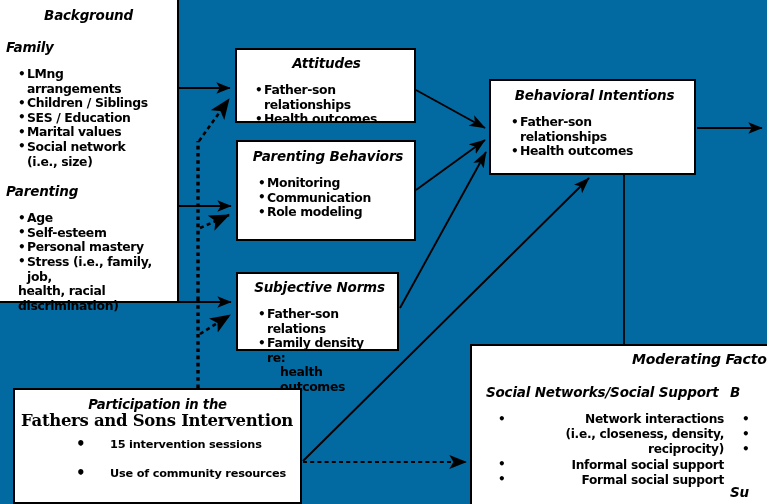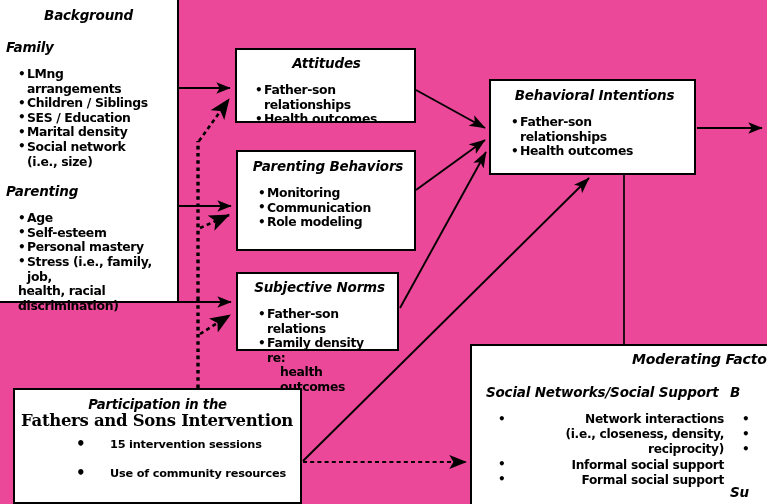--- a/index.html
+++ b/index.html
@@ -7,21 +7,21 @@
     padding: 0;
     background: #ffffff;
   }
   body {
     font-family: "DejaVu Sans", sans-serif;
   }
   #canvas {
     position: relative;
     width: 767px;
     height: 504px;
-    background: #ec4899;
+    background: #0369a1;
     overflow: hidden;
   }
   svg.arrows {
     position: absolute;
     left: 0;
     top: 0;
     width: 767px;
     height: 504px;
     pointer-events: none;
   }
@@ -93,21 +93,21 @@
     top: 48px;
     width: 181px;
     height: 75px;
     padding: 5px 4px 0 6px;
   }
   #att-box .box-title { margin-bottom: 1px; }
 
   
   #par-box {
     left: 236px;
-    top: 150px;
+    top: 140px;
     width: 180px;
     height: 101px;
     padding: 6px 4px 0 8px;
   }
   #par-box .box-title { margin-bottom: 1px; }
 
   
   #sub-box {
     left: 236px;
     top: 272px;
@@ -290,21 +290,21 @@
   </svg>
 
   <div class="box" id="bg-box">
     <div class="box-title">Background</div>
 
     <div class="sec-head first">Family</div>
     <ul class="bl">
       <li>LMng arrangements</li>
       <li>Children / Siblings</li>
       <li>SES / Education</li>
-      <li>Marital density</li>
+      <li>Marital values</li>
       <li>Social network (i.e., size)</li>
     </ul>
 
     <div class="sec-head">Parenting</div>
     <ul class="bl">
       <li>Age</li>
       <li>Self-esteem</li>
       <li>Personal mastery</li>
       <li>Stress (i.e., family, job,</li>
       <li class="nob" style="padding-left:0">health, racial</li>

